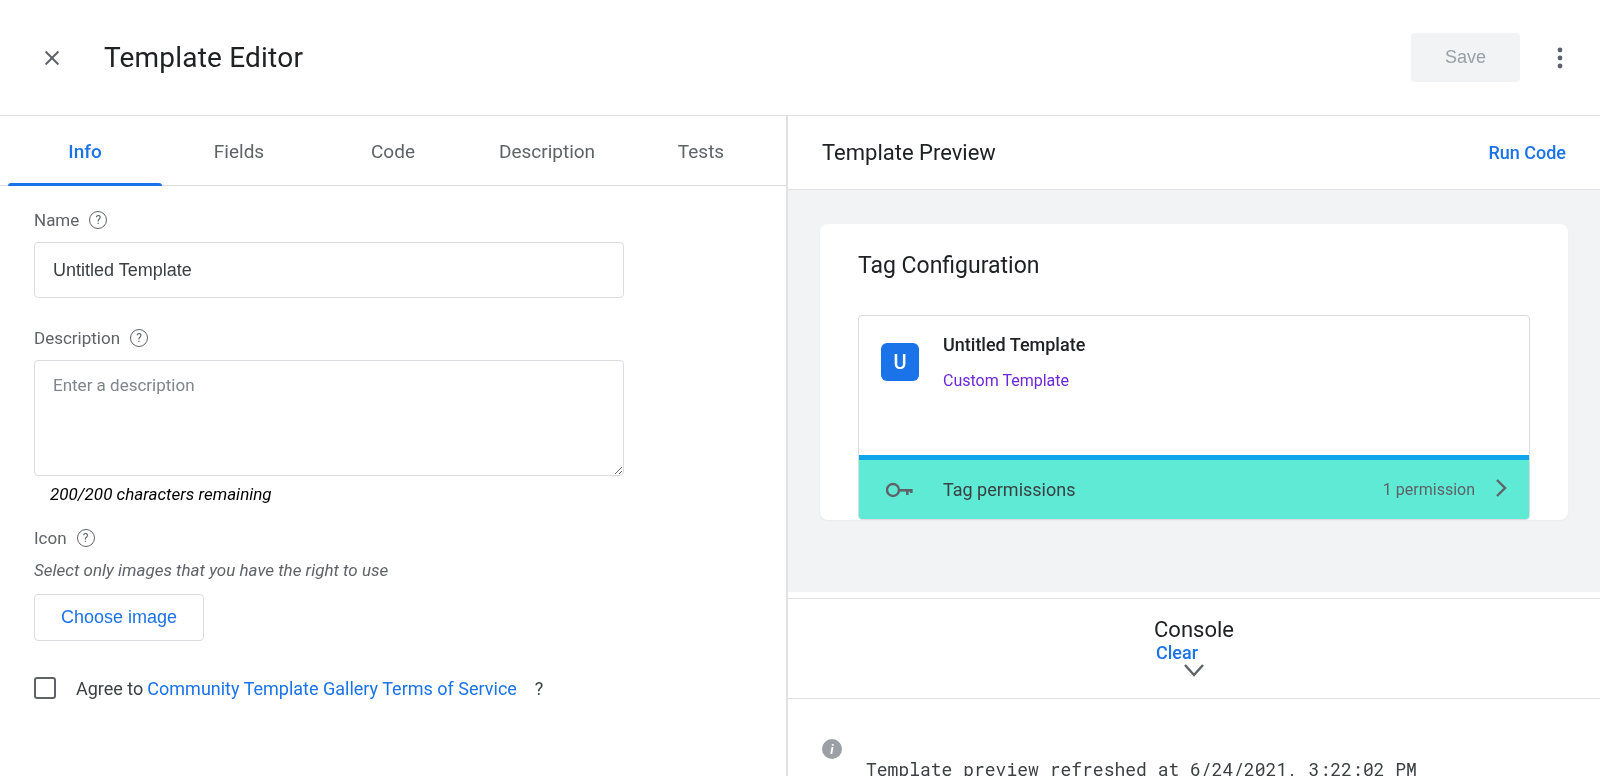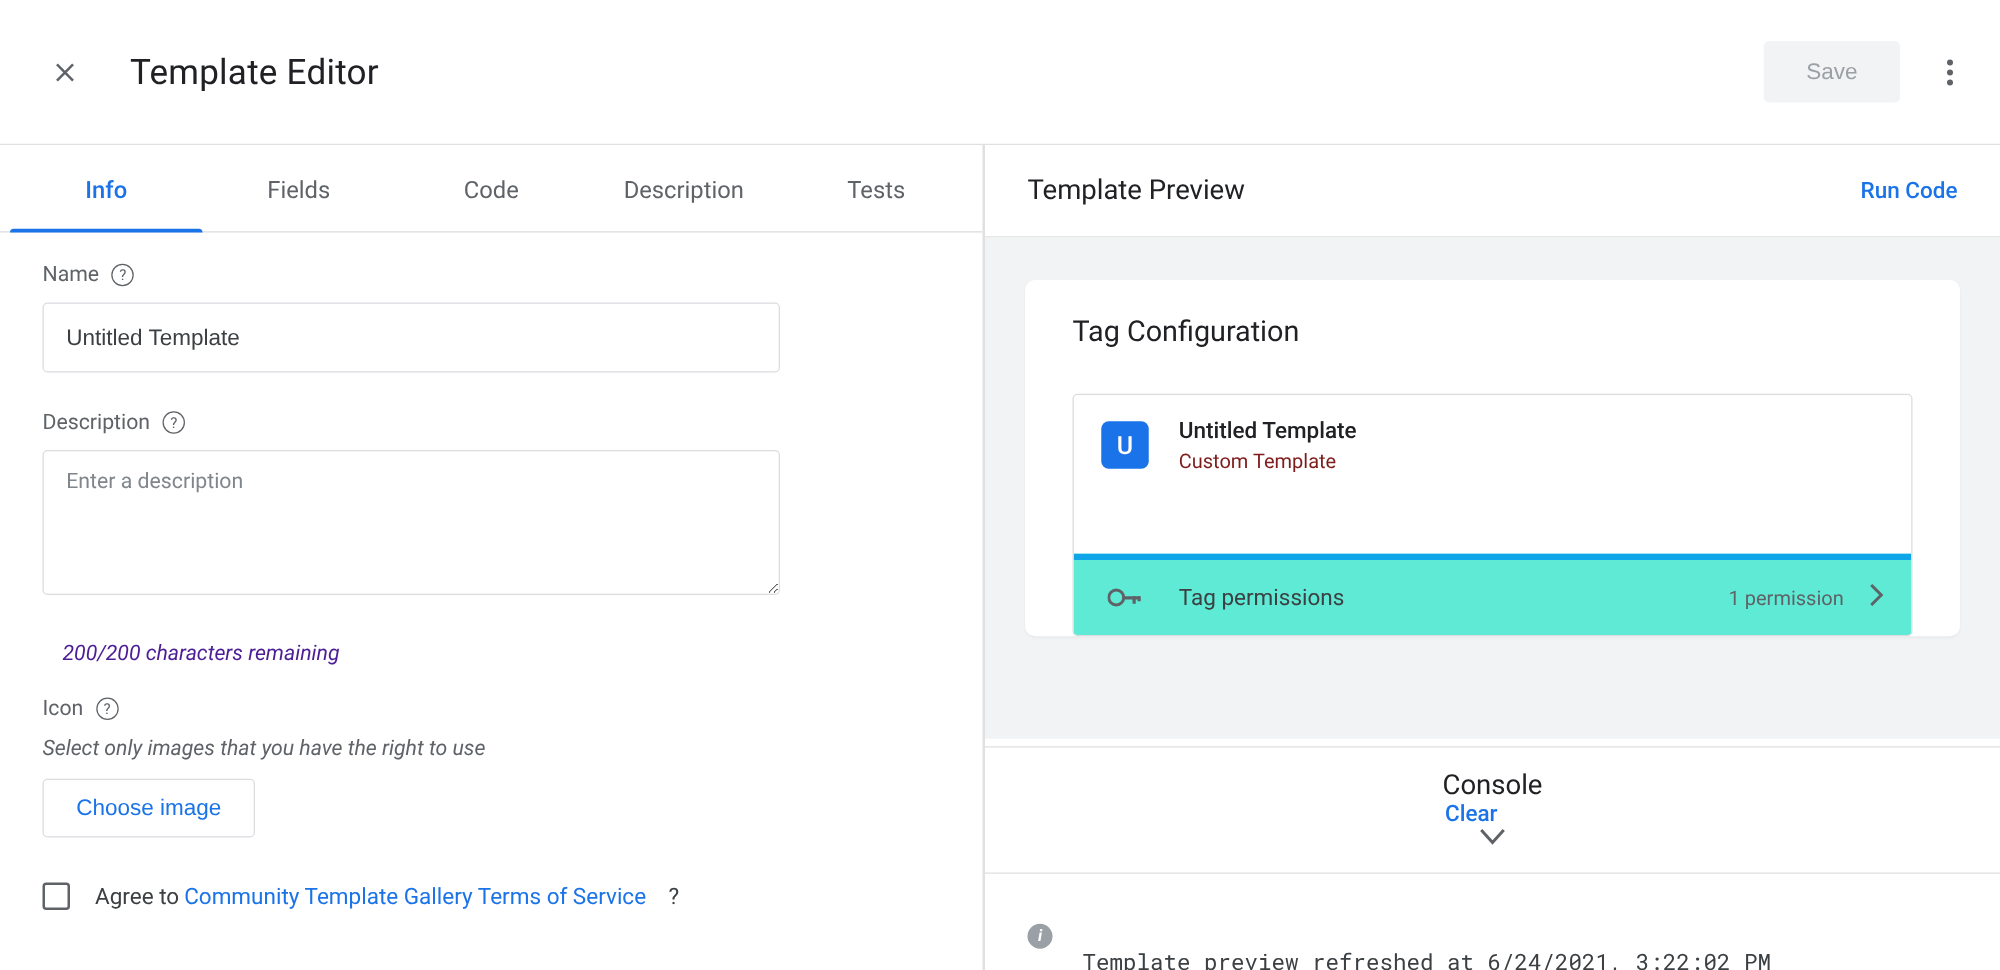--- a/index.html
+++ b/index.html
@@ -136,22 +136,22 @@
     padding: 14px 18px;
     font-size:17px;
     color:#3c4043;
     outline:none;
     resize: both;
     font-family:inherit;
   }
   .textarea-input::placeholder { color:#80868b; }
   .char-remaining {
     font-style:italic;
-    color:#4c1d95;
-    margin: 32px 0 24px 16px;
+    color:#000000;
+    margin: 4px 0 24px 16px;
     font-size:17px;
   }
   .icon-hint {
     font-style:italic;
     color:#5f6368;
     margin: 8px 0 14px 0;
     font-size:17px;
   }
   .choose-image-btn {
     border:1px solid #dadce0;
@@ -247,21 +247,21 @@
     flex-shrink:0;
   }
   .tag-key-icon {
     width:38px; display:flex; justify-content:center;
     margin-right: 24px;
     flex-shrink:0;
   }
   .tag-key-icon svg { fill:#5f6368; }
   .tag-main { flex:1; }
   .tag-name { font-size:18px; font-weight:500; color:#202124; }
-  .tag-type { font-size:16px; color:#7f1d1d; margin-top:4px; }
+  .tag-type { font-size:16px; color:#6d28d9; margin-top:16px; }
   .perm-label { font-size:18px; color:#3c4043; }
   .perm-count { color:#5f6368; font-size:16px; margin-right: 20px; }
   .chevron svg { stroke:#5f6368; fill:none; stroke-width:2.4; }
 
   
   .console-header {
     display:flex; align-items:center;
     padding: 18px 34px;
     border-bottom:1px solid #e0e0e0;
     border-top:1px solid #e0e0e0;

